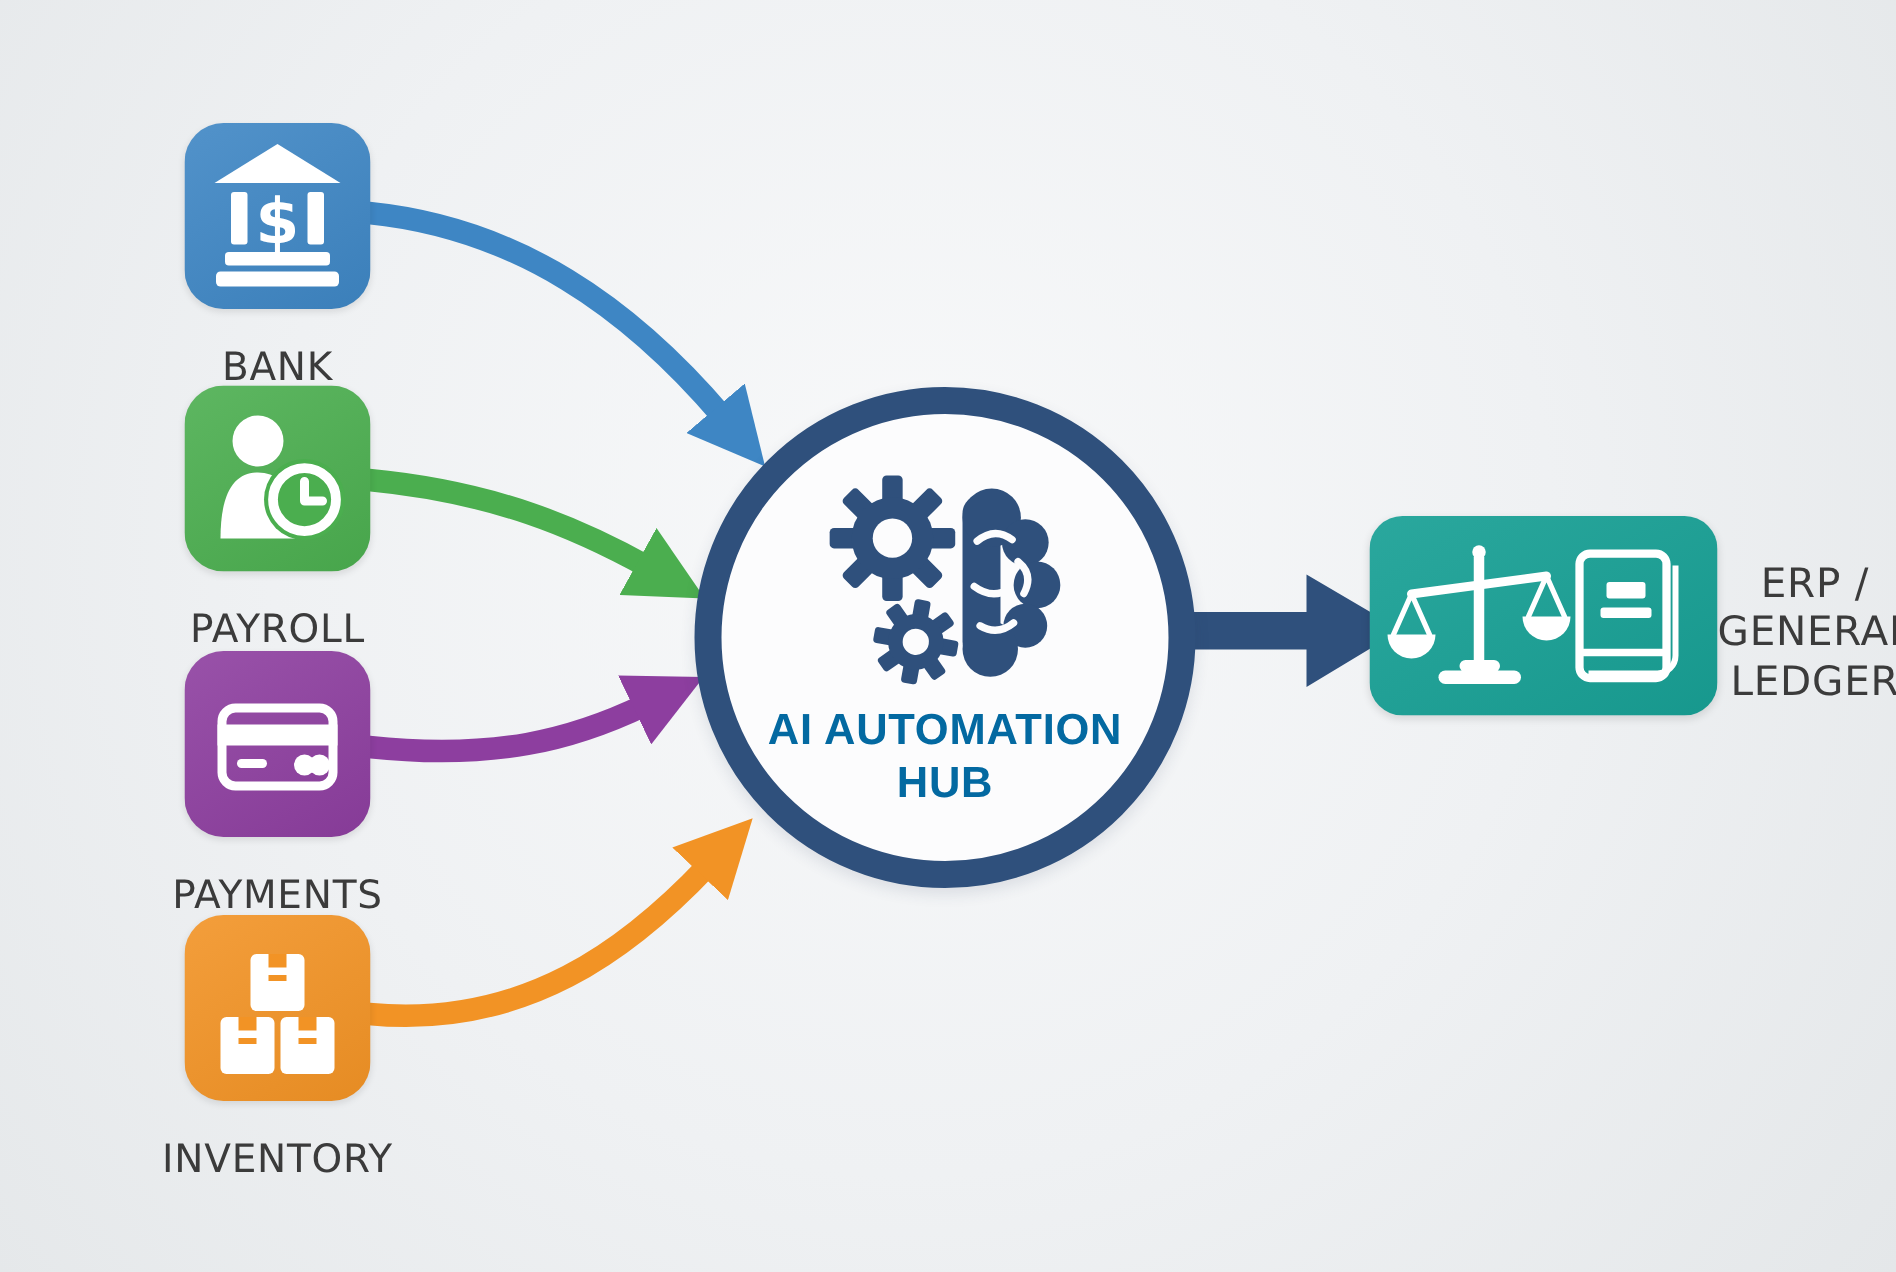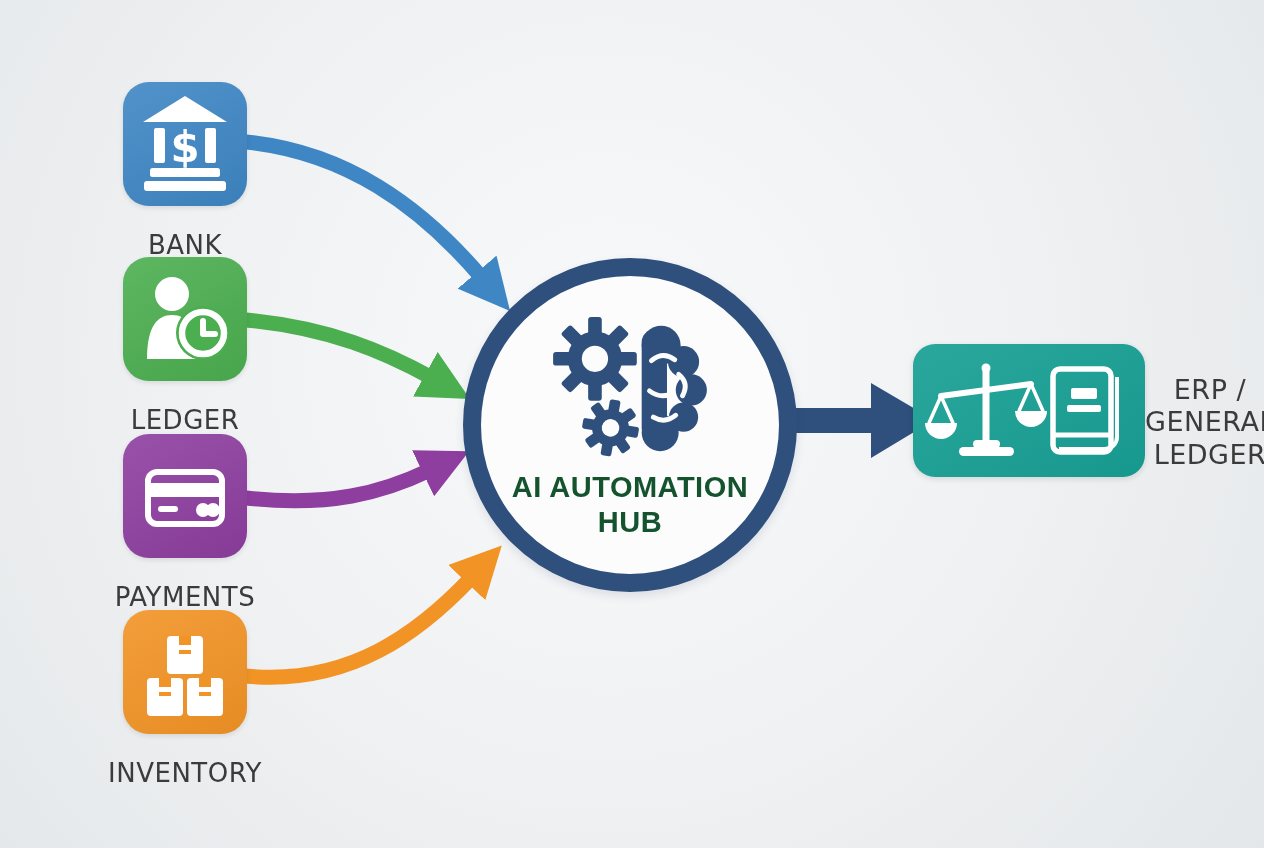--- a/index.html
+++ b/index.html
@@ -26,21 +26,21 @@
     font-family:"DejaVu Sans", sans-serif;
     letter-spacing:0.5px;white-space:nowrap;text-align:center;line-height:1.2;}
   .hub{
     position:absolute;left:463px;top:258px;width:334px;height:334px;
     box-sizing:border-box;border:18px solid #2f507c;border-radius:50%;
     background:#fcfcfd;z-index:2;
     box-shadow:0 4px 10px rgba(40,60,90,0.12);}
   .hub-icon{position:absolute;left:50%;top:38px;transform:translateX(-50%);}
   .hub-title{
     position:absolute;top:194px;left:0;width:100%;
-    text-align:center;font-size:29px;font-weight:700;color:#14532d;
+    text-align:center;font-size:29px;font-weight:700;color:#0369a1;
     letter-spacing:0.5px;line-height:1.2;}
   .hub-title-inner{display:inline-block;max-width:262px;}
   .target{position:absolute;left:913px;top:344px;width:292px;z-index:2;
           display:flex;flex-direction:row;align-items:center;}
   .erp-tile{
     width:232px;height:133px;border-radius:22px;background-color:#18a095;
     box-shadow:0 2px 6px rgba(0,0,0,0.12);
     background-image:linear-gradient(150deg, rgba(255,255,255,0.08), rgba(0,0,0,0.05));
     display:flex;align-items:center;justify-content:center;}
   .target-label{margin-top:24px;white-space:normal;max-width:252px;font-size:27px;}
@@ -93,21 +93,21 @@
       <svg width="124" height="124" viewBox="0 0 124 124">
         <g fill="#ffffff">
           <circle cx="49" cy="37" r="17"></circle>
           <path d="M24,102 C24,70 34,58 49,58 C64,58 74,70 74,102 Z"></path>
         </g>
         <circle cx="80" cy="76" r="27" fill="#4bae4f"></circle>
         <circle cx="80" cy="76" r="21" fill="none" stroke="#ffffff" stroke-width="6.5"></circle>
         <path d="M80,64 L80,77 L92,77" fill="none" stroke="#ffffff" stroke-width="6" stroke-linecap="round" stroke-linejoin="round"></path>
       </svg>
     </div>
-    <div class="node-label">LEDGER</div>
+    <div class="node-label">PAYROLL</div>
   </div>
 
   <div class="source" style="top:610px">
     <div class="tile tile-inventory">
       <svg width="124" height="124" viewBox="0 0 124 124">
         <g fill="#ffffff">
           <rect x="44" y="26" width="36" height="38" rx="4"></rect>
           <rect x="24" y="68" width="36" height="38" rx="4"></rect>
           <rect x="64" y="68" width="36" height="38" rx="4"></rect>
         </g>

